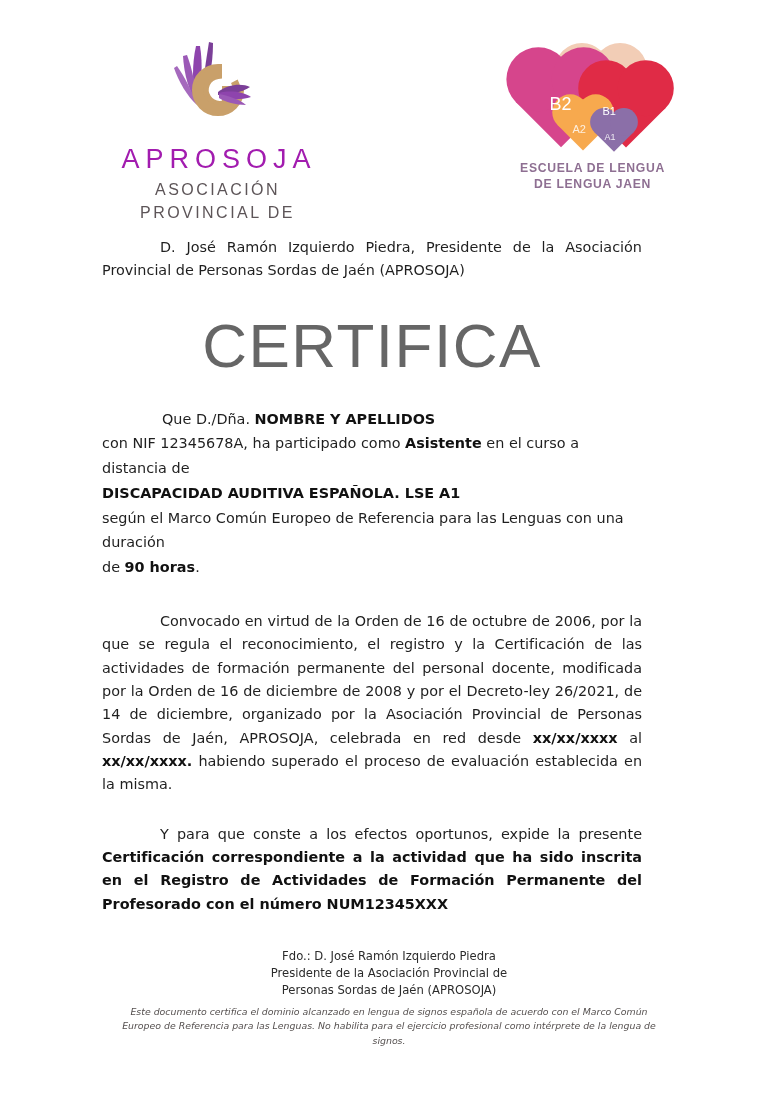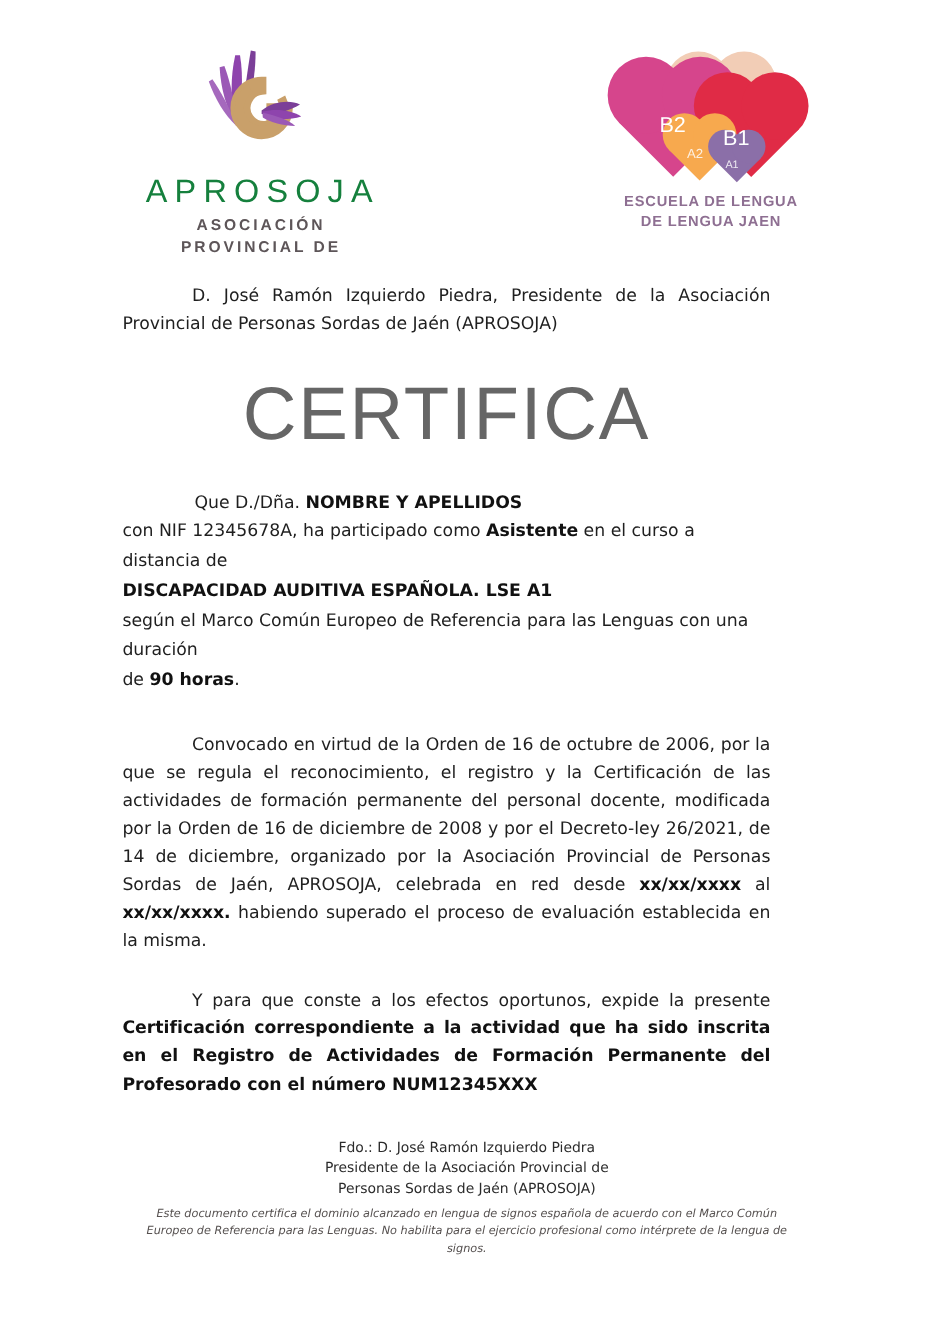--- a/index.html
+++ b/index.html
@@ -38,33 +38,32 @@
   .aprosoja-mark {
     width: 120px;
     height: 100px;
     margin: 0 auto 6px auto;
     position: relative;
   }
   .aprosoja-word {
     font-family: "Liberation Sans", sans-serif;
     font-size: 27px;
     letter-spacing: 6.0px;
-    color: #15803d;
+    color: #a21caf;
     font-weight: 400;
     line-height: 1;
     padding-left: 6px;
   }
   .aprosoja-sub1, .aprosoja-sub2 {
     font-family: "Liberation Sans", sans-serif;
-    font-size: 13px;
+    font-size: 16px;
     letter-spacing: 2.45px;
     color: #5d5558;
     line-height: 1.42;
     padding-left: 3px;
-    font-weight: bold;
   }
   .aprosoja-sub1 { margin-top: 6px; }
 
   
   .escuela-logo {
     position: absolute;
     left: 495px;
     top: 40px;
     width: 195px;
     text-align: center;
@@ -219,21 +218,21 @@
 
         <div class="heart" style="width:64px;height:64px;background:#d6458c;left:21px;top:30px;z-index:12;"></div>
 
         <div class="heart" style="width:56px;height:56px;background:#e02b46;left:90px;top:40px;z-index:14;"></div>
 
         <div class="heart" style="width:36px;height:36px;background:#f7a94e;left:57px;top:67px;z-index:20;"></div>
 
         <div class="heart" style="width:28px;height:28px;background:#8b6fa8;left:92px;top:78px;z-index:26;"></div>
 
         <span class="heart-label" style="left:42px;top:54px;font-size:18px;">B2</span>
-        <span class="heart-label" style="left:95px;top:65px;font-size:18px;">B1</span>
+        <span class="heart-label" style="left:95px;top:65px;font-size:11px;">B1</span>
         <span class="heart-label" style="left:65px;top:83px;font-size:11px;opacity:.82;">A2</span>
         <span class="heart-label" style="left:97px;top:92px;font-size:9px;opacity:.85;">A1</span>
       </div>
       <div class="escuela-text">ESCUELA DE LENGUA</div>
       <div class="escuela-text" style="margin-top:0;">DE LENGUA JAEN</div>
     </div>
   </div>
 
   <div class="content">
 

